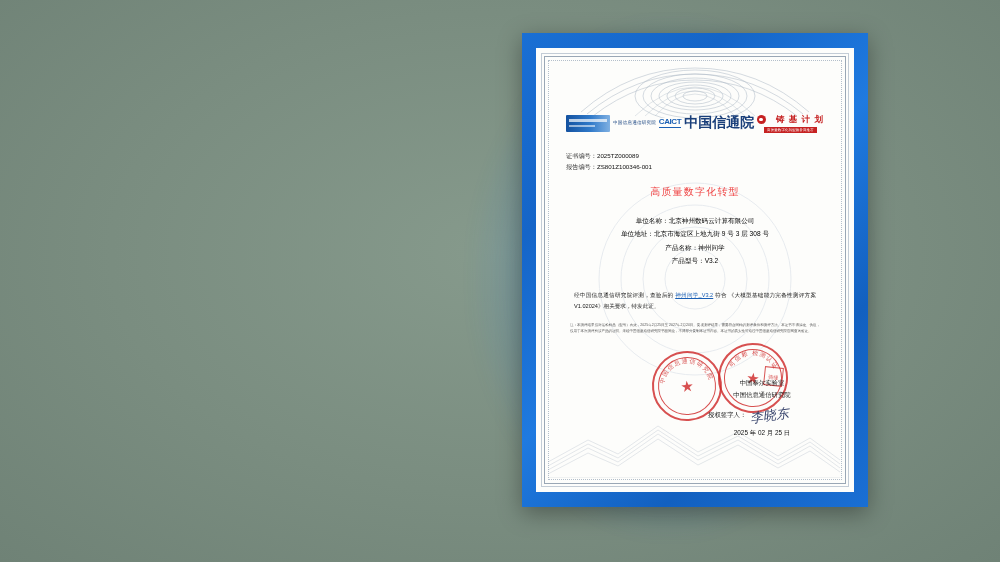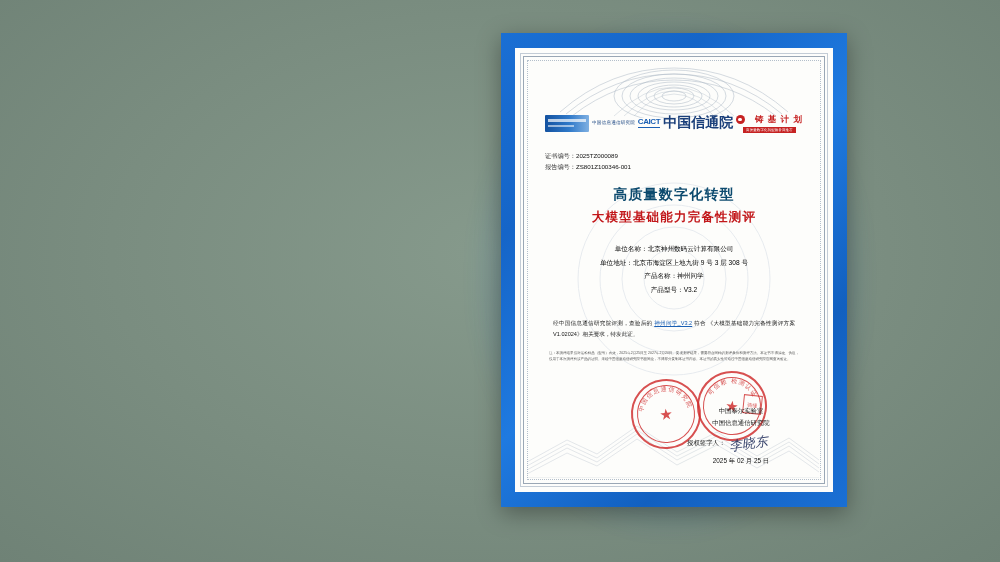--- a/index.html
+++ b/index.html
@@ -35,21 +35,21 @@
     top: 18px;
     width: 400px;
     height: 520px;
     background: radial-gradient(ellipse at 50% 50%, rgba(30,120,220,0.55) 0%, rgba(30,120,220,0.20) 45%, rgba(30,120,220,0) 72%);
     filter: blur(6px);
   }
 
   
   .cert-outer {
     position: absolute;
-    left: 501px;
+    left: 522px;
     top: 33px;
     width: 346px;
     height: 474px;
     background: linear-gradient(135deg, #1a6fd4 0%, #1565c8 25%, #1f7ae0 50%, #1260c0 75%, #1a6fd4 100%);
     box-shadow: 0 6px 22px rgba(0,0,0,0.35);
   }
 
   .cert-inner {
     position: absolute;
     left: 14px;
@@ -224,23 +224,23 @@
   }
   .serials .lbl { color: #333; }
   .serials .val { color: #111; }
 
   
   .title-block {
     margin-top: 10px;
     text-align: center;
   }
   .title-main {
-    font-size: 14px;
-    font-weight: bold;
-    color: #0c4a6e;
+    font-size: 10px;
+    font-weight: normal;
+    color: #ef4444;
     letter-spacing: 1.2px;
     line-height: 1.7;
   }
   .title-sub {
     font-size: 12.5px;
     font-weight: bold;
     color: #c2181b;
     letter-spacing: 1.2px;
     line-height: 1.7;
   }
@@ -447,21 +447,20 @@
           <div>
             <span class="lbl">证书编号：</span><span class="val">2025TZ000089</span>
           </div>
           <div>
             <span class="lbl">报告编号：</span><span class="val">ZS801Z100346-001</span>
           </div>
         </div>
 
         <div class="title-block">
           <div class="title-main">高质量数字化转型</div>
-          <div class="title-sub">大模型基础能力完备性测评</div>
         </div>
 
         <div class="info">
           <div>
             <span class="k">单位名称：</span><span class="v">北京神州数码云计算有限公司</span>
           </div>
           <div>
             <span class="k">单位地址：</span><span class="v">北京市海淀区上地九街 9 号 3 层 308 号</span>
           </div>
           <div>

